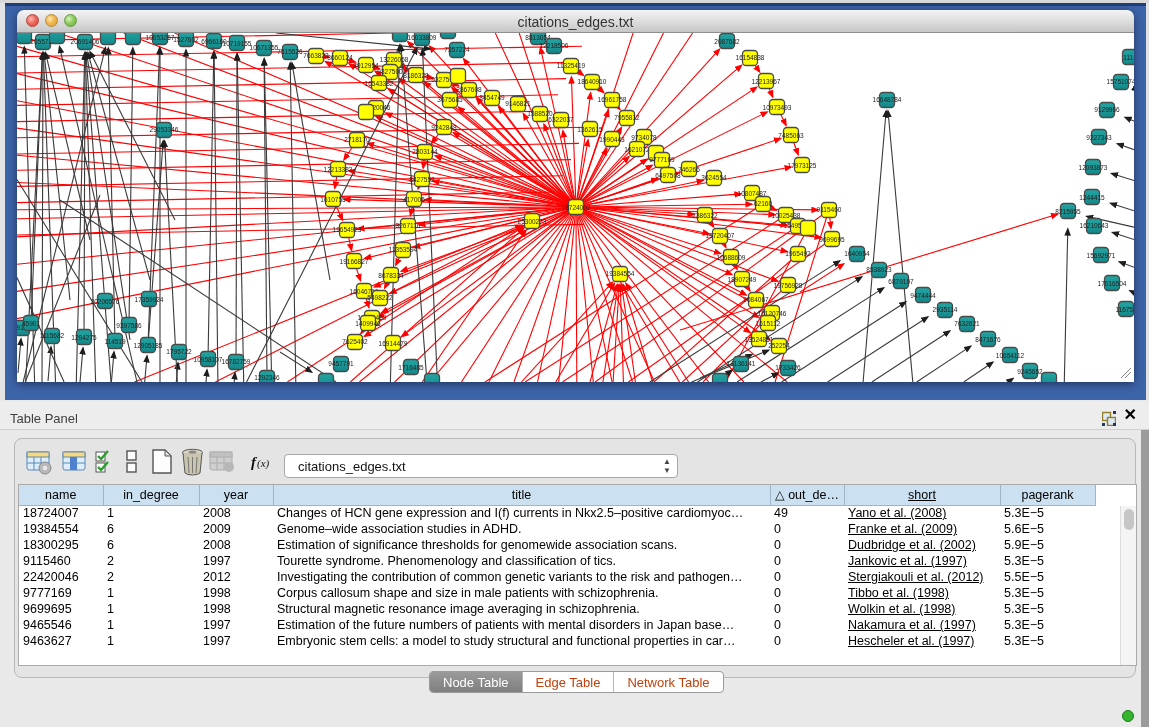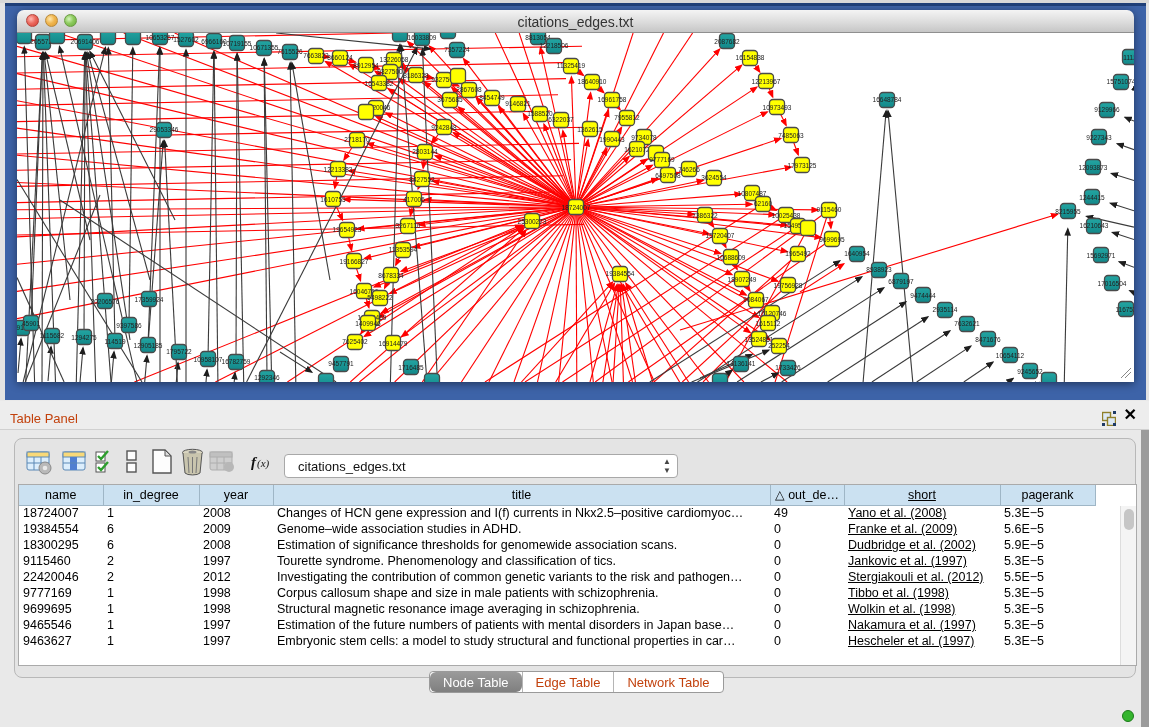--- a/index.html
+++ b/index.html
@@ -11,37 +11,37 @@
 #titlebar{position:absolute;left:0;top:0;width:100%;height:23px;border-radius:7px 7px 0 0;background:linear-gradient(#f4f4f4,#dcdcdc 55%,#c6c6c6);border-bottom:1px solid #8f8f8f;}
 #titlebar .t{position:absolute;left:0;top:4px;width:100%;text-align:center;font-size:14px;color:#333;}
 .tl{position:absolute;top:4px;width:13px;height:13px;border-radius:50%;}
 #tlr{left:9px;background:radial-gradient(circle at 4px 4px,#ffb9b2,#ec6b60 45%,#d23b30);border:1px solid #b5443c;}
 #tly{left:28px;background:radial-gradient(circle at 4px 4px,#ffe9b0,#f0b64f 45%,#dd9a2f);border:1px solid #b8893a;}
 #tlg{left:47px;background:radial-gradient(circle at 4px 4px,#d6f5c0,#8ecb5e 45%,#67ab3a);border:1px solid #6a9a42;}
 #canvas{position:absolute;left:17px;top:33px;width:1117px;height:349px;background:#fff;overflow:hidden;}
 #panel{position:absolute;left:0;top:400px;width:1149px;height:327px;background:#e9e9e9;}
 #panel .rbar{position:absolute;right:0;top:3px;width:8px;height:324px;background:#9b9b9b;}
 #phead{position:absolute;left:0;top:1px;width:100%;height:29px;background:#ededed;border-bottom:1px solid #d0d0d0;}
-#phead .t{position:absolute;left:10px;top:10px;font-size:13px;color:#c2410c;}
+#phead .t{position:absolute;left:10px;top:10px;font-size:13px;color:#404040;}
 #phead .x{position:absolute;right:12px;top:4px;font-size:16px;font-weight:bold;color:#000;}
 #phead .m{position:absolute;right:33px;top:10px;width:14px;height:15px;}
 #pbody{position:absolute;left:14px;top:38px;width:1122px;height:240px;background:#e4e4e4;border:1px solid #b8b8b8;border-radius:8px;}
 #toolbar{position:absolute;left:0px;top:4px;height:34px;width:100%;}
 #dropdown{position:absolute;left:269px;top:11px;width:394px;height:24px;background:#fff;border:1px solid #a8a8a8;border-radius:4px;font-size:13px;color:#111;line-height:23px;padding-left:13px;}
 #dropdown .st{position:absolute;right:6px;top:2px;font-size:8px;color:#444;line-height:9px;text-align:center;}
 #tablewrap{position:absolute;left:3px;top:45px;width:1119px;height:182px;background:#fff;border:1px solid #aaa;}
 table{border-collapse:collapse;table-layout:fixed;width:1076px;font-size:12.5px;color:#000;}
 th{background:#cbe1f1;border-right:1px solid #9fb6c6;border-bottom:1px solid #9fb6c6;font-weight:normal;height:20px;font-size:12.5px;padding:0;text-align:center;}
 td{height:16px;padding:0 0 0 4px;white-space:nowrap;overflow:hidden;}
 .c1{width:84px;}.c2{width:96px;}.c3{width:74px;}.c4{width:497px;}.c5{width:74px;}.c6{width:156px;text-decoration:underline;}.c7{width:95px;}
 #vscroll{position:absolute;right:0px;top:21px;width:16px;height:159px;background:#f4f4f4;border-left:1px solid #ddd;}
 #vscroll .th{position:absolute;left:3px;top:3px;width:10px;height:21px;background:#c6c6c6;border-radius:5px;}
 #tabs{position:absolute;left:429px;top:271px;height:22px;display:flex;border:1px solid #9a9a9a;border-radius:4px;overflow:hidden;background:#fff;}
 #tabs div{font-size:13px;line-height:21px;padding:0 13px;color:#c2410c;}
-#tabs .sel{background:linear-gradient(#9a9a9a,#7f7f7f);color:#fff;border-radius:6px;}
+#tabs .sel{background:linear-gradient(#9a9a9a,#7f7f7f);color:#fff;}
 #tabs .sep{width:1px;padding:0;background:#b5b5b5;}
 #status .mem{position:absolute;right:36px;top:311px;font-size:17px;color:#222;margin-top:32px;}
 #status .dot{position:absolute;right:15px;top:310px;width:12px;height:12px;border-radius:50%;background:#35b52e;border:1px solid #1c7a1a;}
 </style></head><body>
 <div id="desk">
     <div class="topline"></div>
     <div class="topdark"></div>
     <div class="leftstrip"></div>
     <div class="rightstrip"></div>
   </div>

